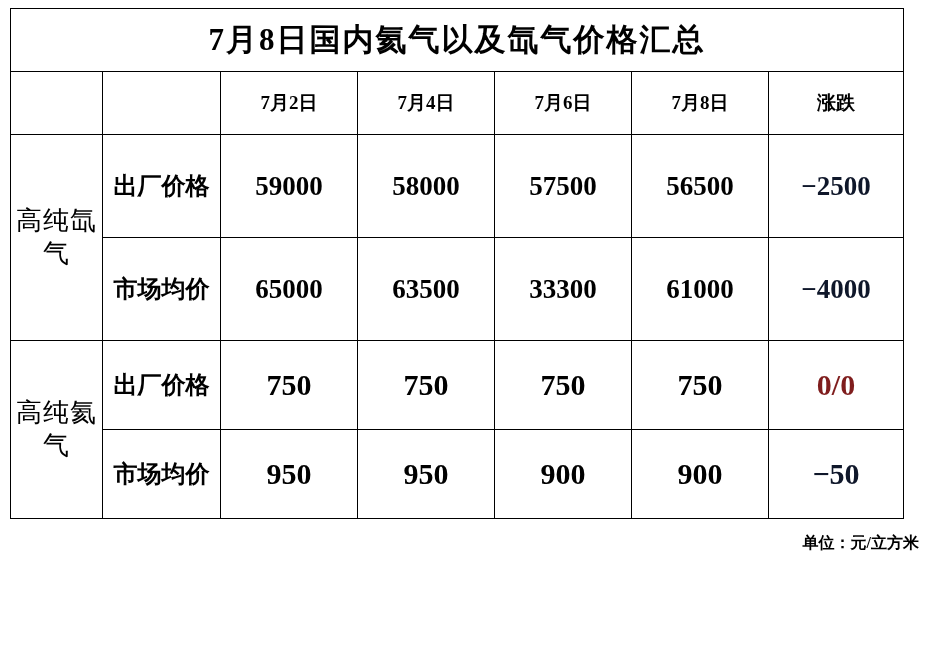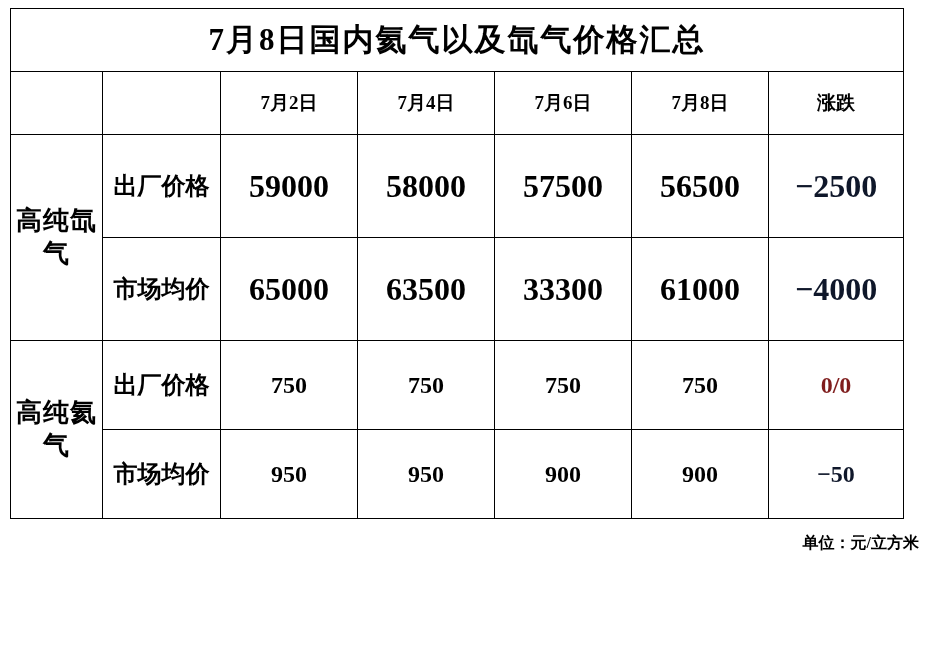--- a/index.html
+++ b/index.html
@@ -47,35 +47,35 @@
   .header-cell {
     height: 62px;
     font-size: 19px;
     font-weight: bold;
   }
   .header-blank {
     height: 62px;
   }
   .group-cell {
     font-size: 26px;
-    font-weight: bold;
+    font-weight: normal;
     line-height: 1.25;
     letter-spacing: 1px;
   }
   .kind-cell {
     font-size: 24px;
     font-weight: bold;
     line-height: 1.25;
   }
   .value-cell {
-    font-size: 32px;
+    font-size: 27px;
     font-weight: bold;
   }
   .value-cell.small {
-    font-size: 24px;
+    font-size: 30px;
   }
   .row-tall td { height: 102px; }
   .row-mid td { height: 88px; }
   .chg-down {
     color: #0f172a;
   }
   .chg-flat {
     color: #7f1d1d;
   }
   .unit-line {

